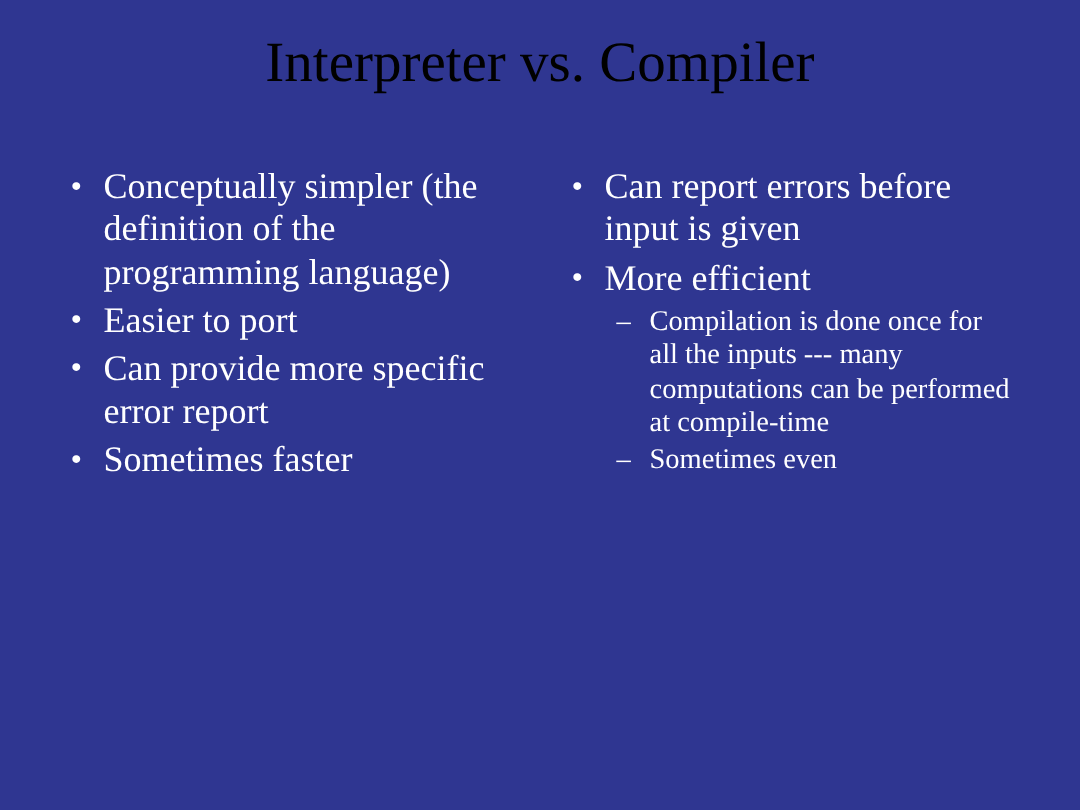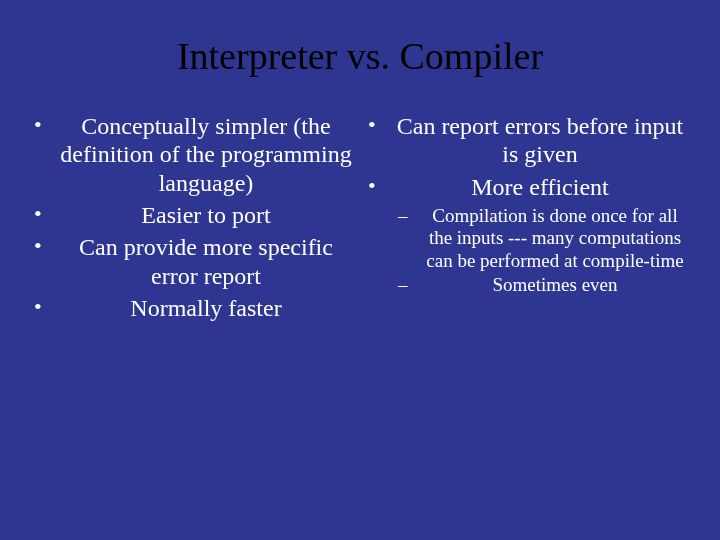--- a/index.html
+++ b/index.html
@@ -11,21 +11,21 @@
   }
   body {
     background: #2f3691;
     font-family: "Times New Roman", Times, serif;
     color: #ffffff;
   }
   .slide {
     width: 720px;
     height: 540px;
     box-sizing: border-box;
-    padding: 26px 30px 30px 30px;
+    padding: 12px 30px 30px 30px;
   }
   .title {
     color: #000000;
     font-size: 38px;
     text-align: center;
     margin-top: 8px;
     margin-bottom: 34px;
     font-weight: normal;
   }
   .columns {
@@ -34,22 +34,21 @@
     gap: 8px;
   }
   .col {
     flex: 1 1 50%;
     font-size: 24px;
     line-height: 1.18;
   }
   ul.top {
     list-style: none;
     padding-left: 0;
-    margin: 0;
-    text-align: center;
+    margin: 13px;
   }
   ul.top > li {
     position: relative;
     padding-left: 26px;
     margin-bottom: 4px;
   }
   ul.top > li::before {
     content: "•";
     position: absolute;
     left: 4px;
@@ -87,21 +86,21 @@
 <body>
 
 <div class="slide">
   <div class="title">Interpreter vs. Compiler</div>
   <div class="columns">
     <div class="col">
       <ul class="top">
         <li>Conceptually simpler (the definition of the programming language)</li>
         <li>Easier to port</li>
         <li>Can provide more specific error report</li>
-        <li>Normally faster</li>
+        <li>Sometimes faster</li>
       </ul>
     </div>
     <div class="col">
       <ul class="top">
         <li>Can report errors before input is given</li>
         <li>
           <span>More efficient</span>
           <ul class="sub">
             <li>Compilation is done once for all the inputs --- many computations can be performed at compile-time</li>
             <li>Sometimes even</li>

